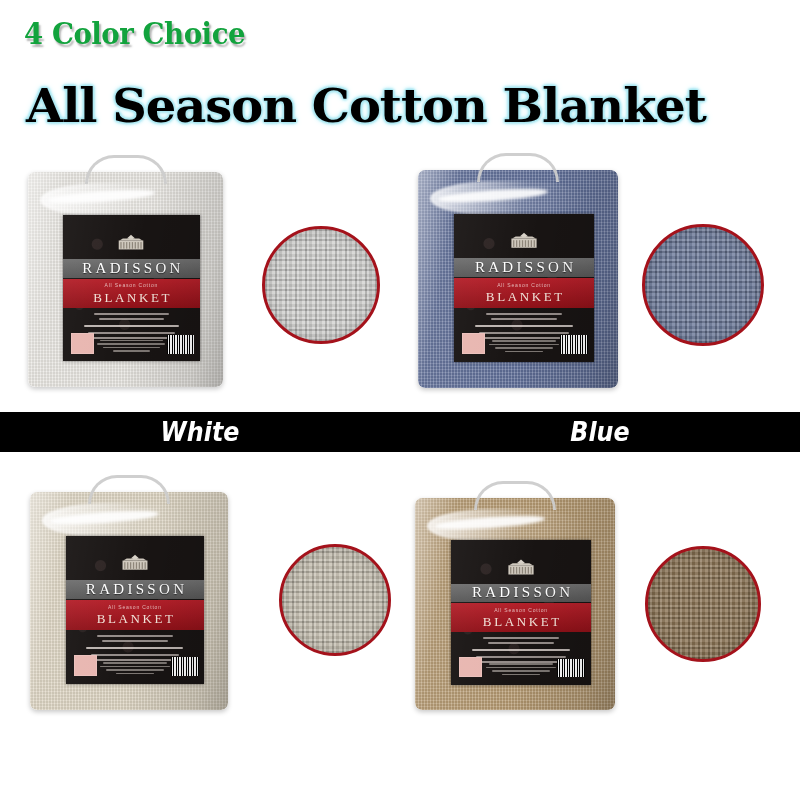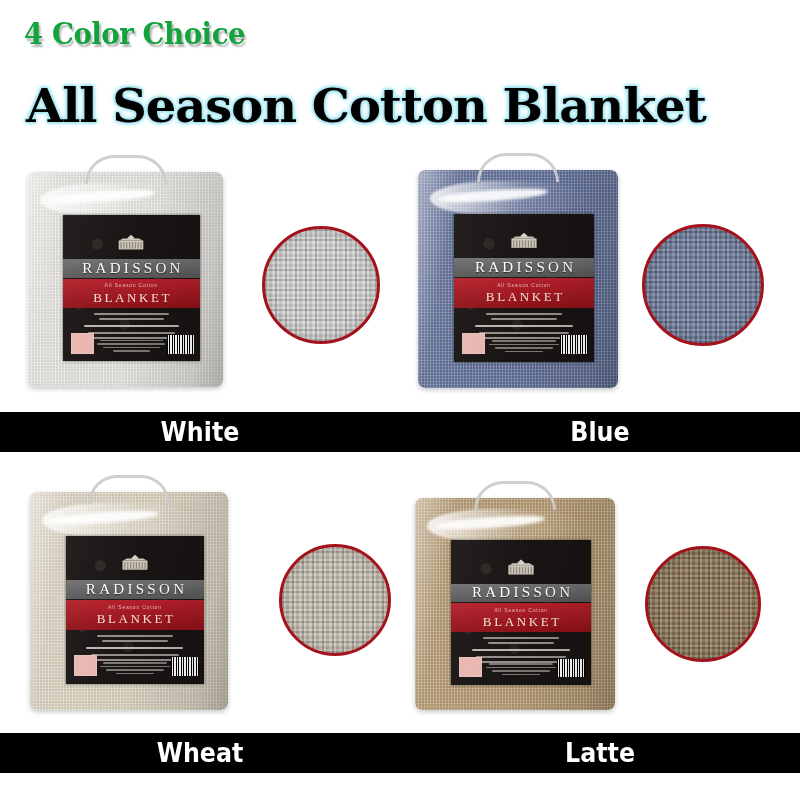--- a/index.html
+++ b/index.html
@@ -141,21 +141,21 @@
     background-image:
       repeating-linear-gradient(90deg,rgba(0,0,0,.16) 0 2px,rgba(255,255,255,.16) 2px 4px,
         rgba(0,0,0,.07) 4px 7px,rgba(255,255,255,.10) 7px 10px),
       repeating-linear-gradient(0deg,rgba(0,0,0,.16) 0 2px,rgba(255,255,255,.16) 2px 4px,
         rgba(0,0,0,.07) 4px 7px,rgba(255,255,255,.10) 7px 10px);
     box-shadow:inset 0 0 14px rgba(0,0,0,.16);
   }
 
   
   .bar{
-    position:absolute;left:0;width:800px;height:40px;background:#000;
+    position:absolute;left:0;width:800px;height:40px;background:#000;font-style:italic;
   }
   .bar .cap{
     position:absolute;top:0;height:40px;line-height:40px;
     color:#fff;font-size:27px;font-weight:600;
     font-family:"DejaVu Sans",sans-serif;
     transform:scaleX(.88);white-space:nowrap;
   }
   .cap.c0{left:0;width:400px;text-align:center;}
   .cap.c1{left:400px;width:400px;text-align:center;}
 </style>
@@ -389,18 +389,14 @@
         </div>
         <div class="pack-shade"></div>
       </div>
       <div class="handle"></div>
     </div>
     <div class="swatch-wrap" style="left:245px;top:76px;width:116px;height:116px;">
       <div class="swatch" style="--fab:#8a7354"></div>
     </div>
   </div>
 
-  <div class="bar" style="top:733px;">
-    <div class="cap c0">Wheat</div>
-    <div class="cap c1">Latte</div>
-  </div>
 
 </div>
 
 </body></html>

